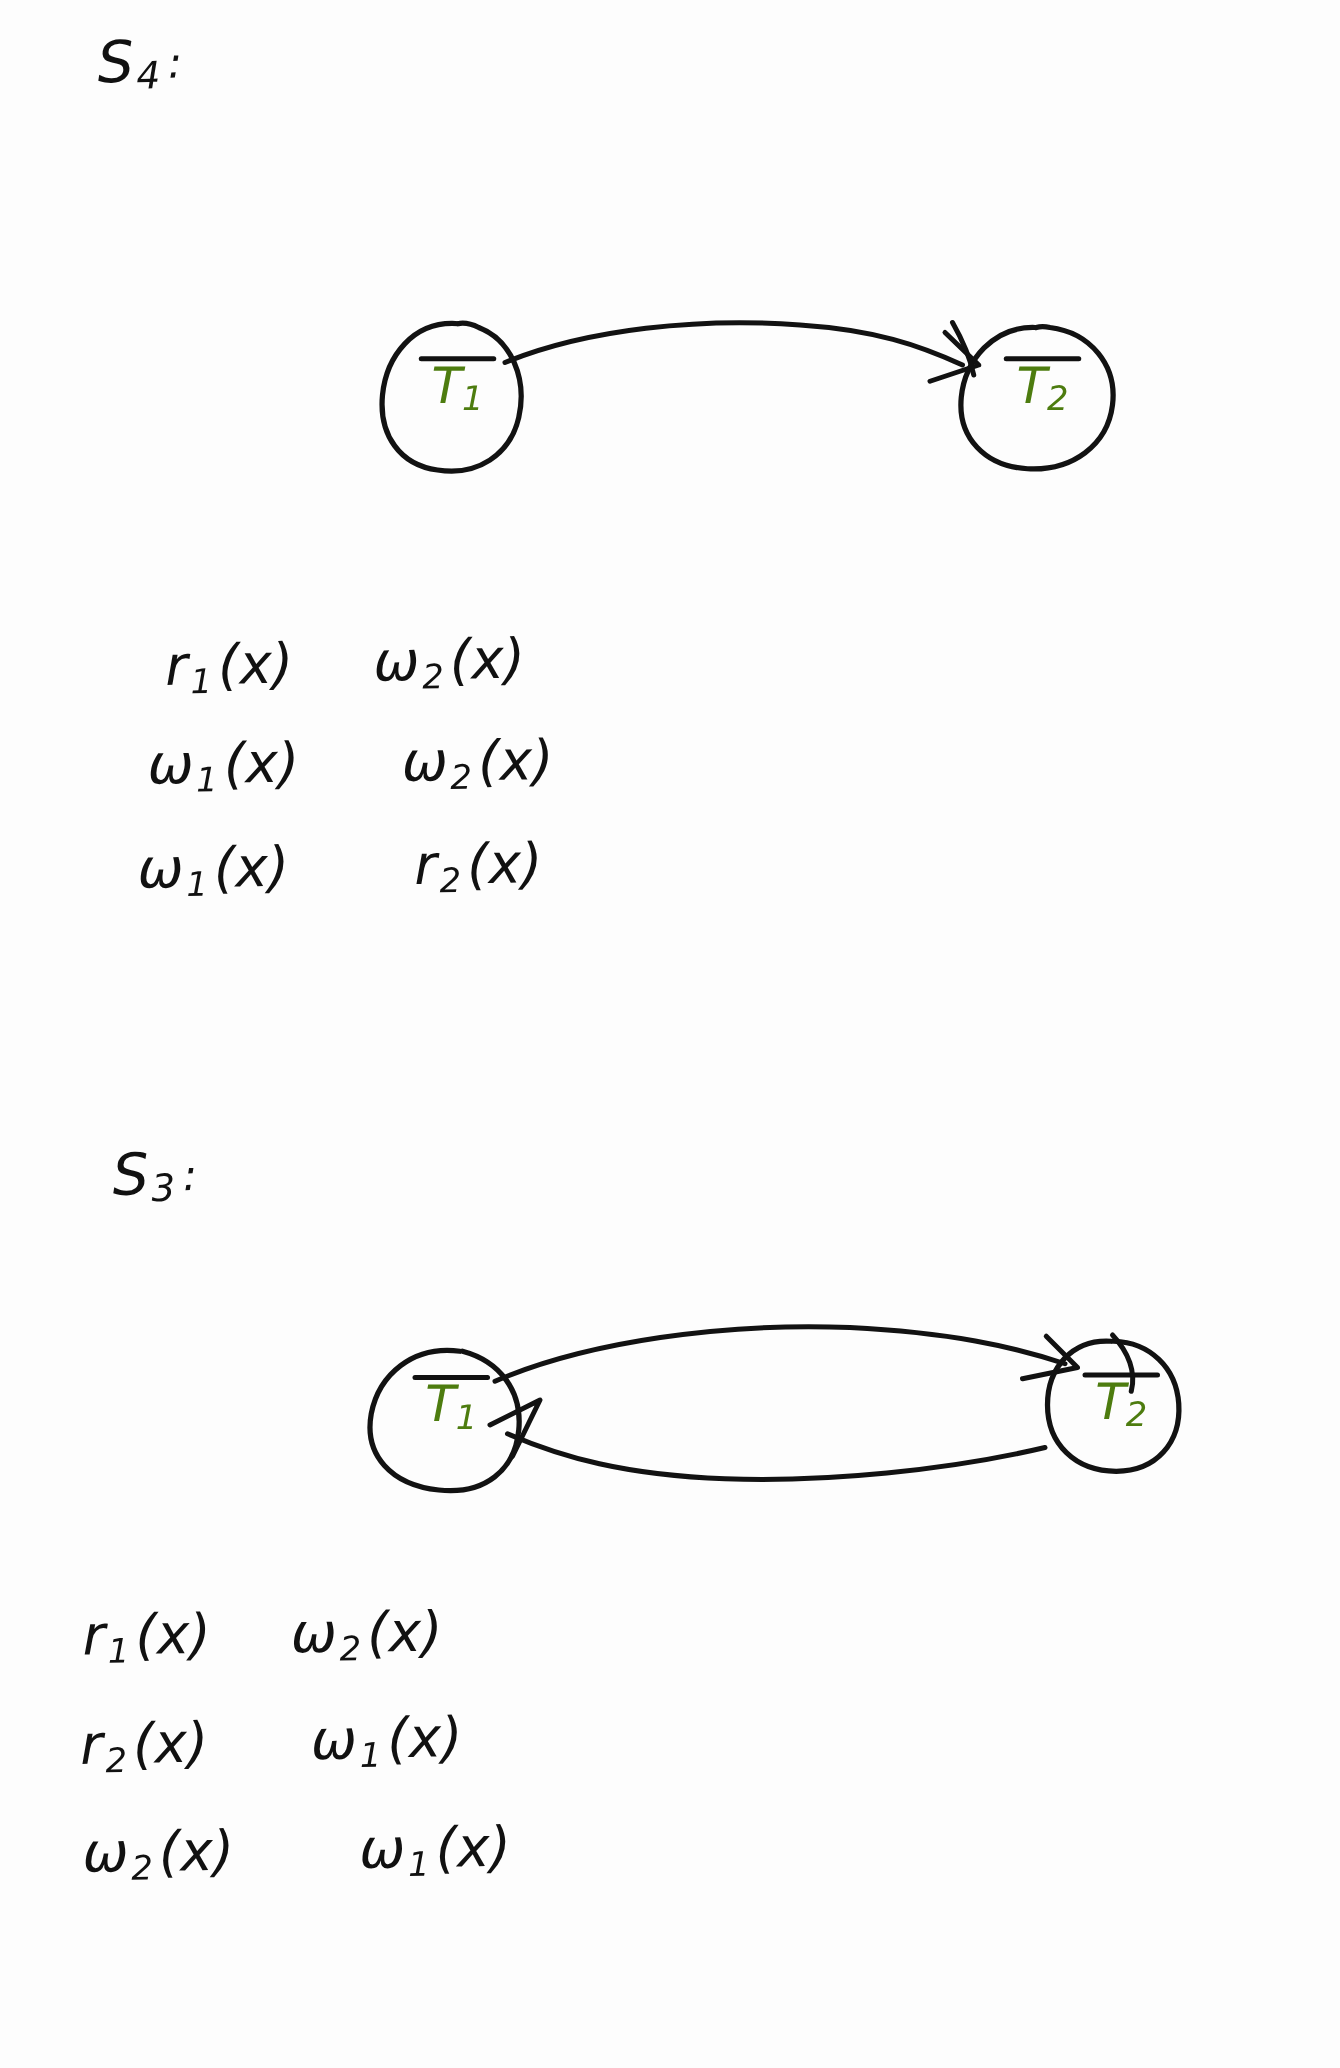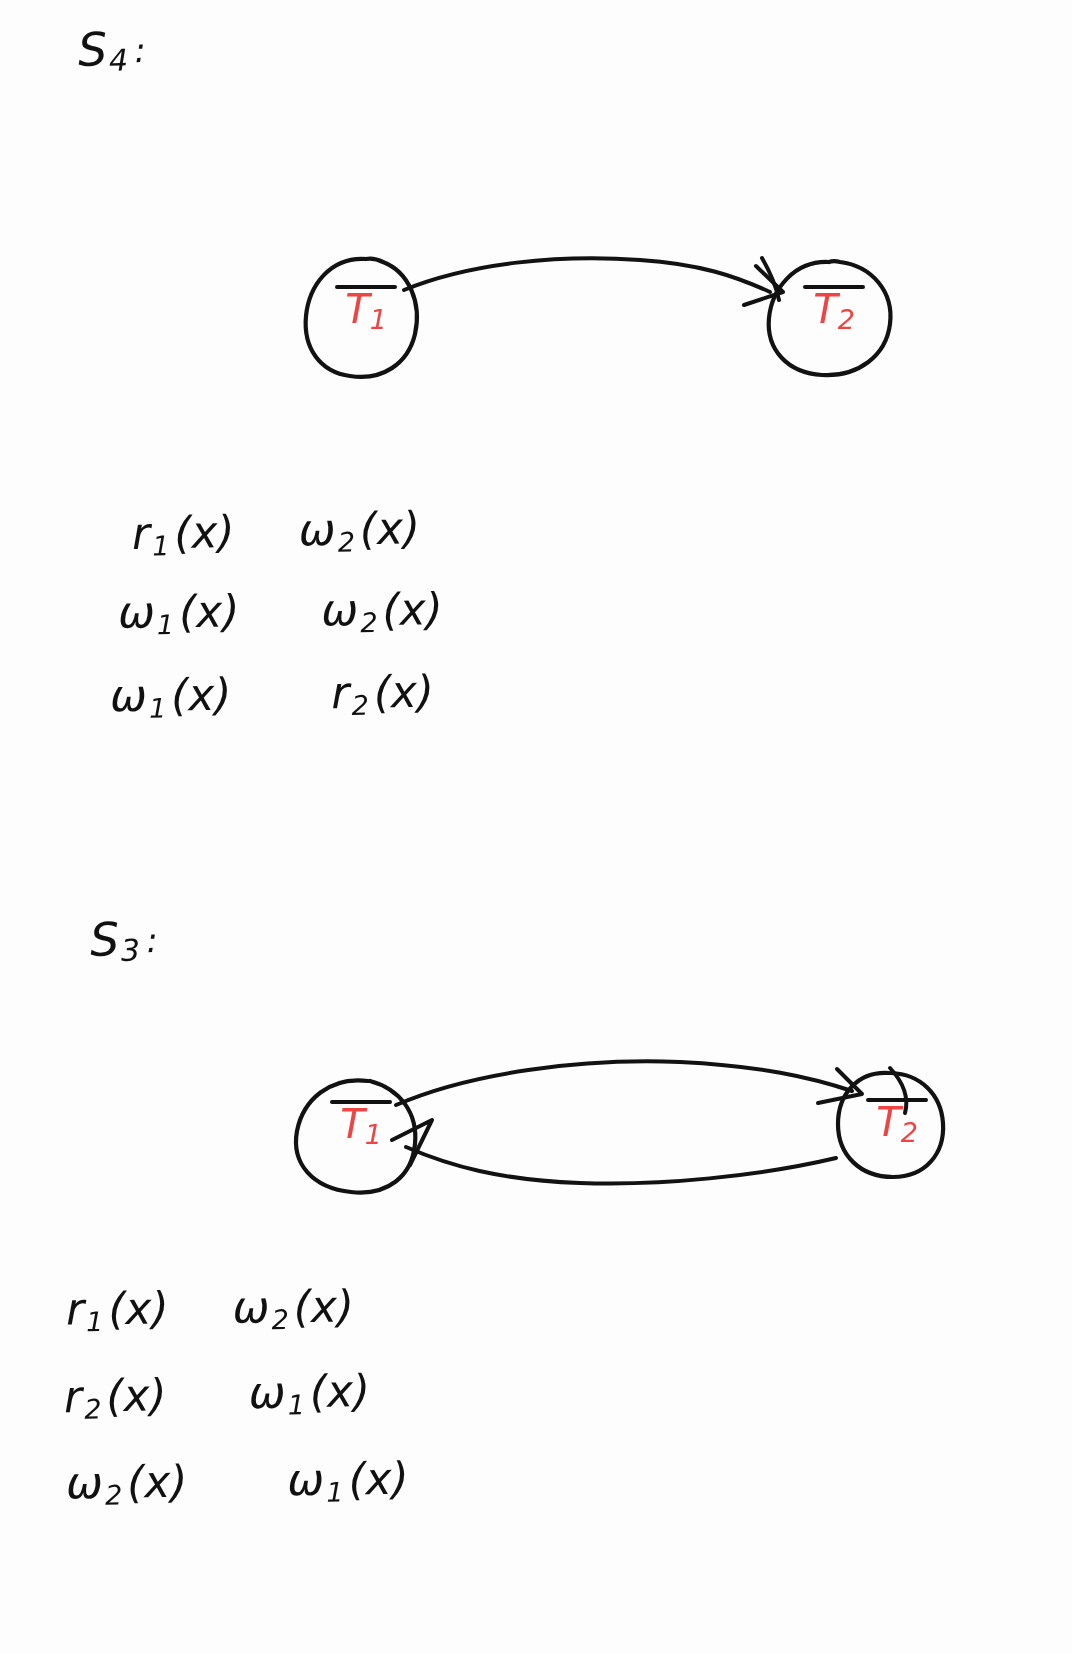--- a/index.html
+++ b/index.html
@@ -74,21 +74,21 @@
   .r1 { transform: rotate(-1.2deg); }
   .r2 { transform: rotate(-0.6deg); }
   .r3 { transform: rotate(-1.8deg); }
   .r4 { transform: rotate(-0.8deg); }
 
   
   .node-label {
     position: absolute;
     font-size: 40px;
     font-style: italic;
-    color: #ef4444;
+    color: #4d7c0f;
     white-space: nowrap;
     font-family: "DejaVu Sans", sans-serif;
   }
   .node-label .bar {
     display:block;
     height: 4px;
     background: #111;
     border-radius: 2px;
     margin-bottom: 1px;
   }

